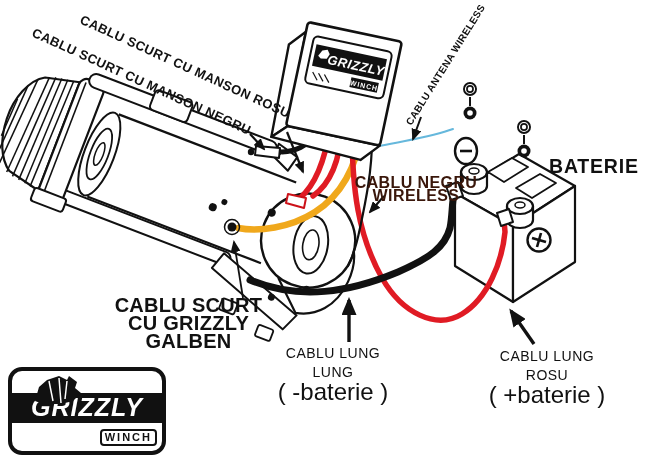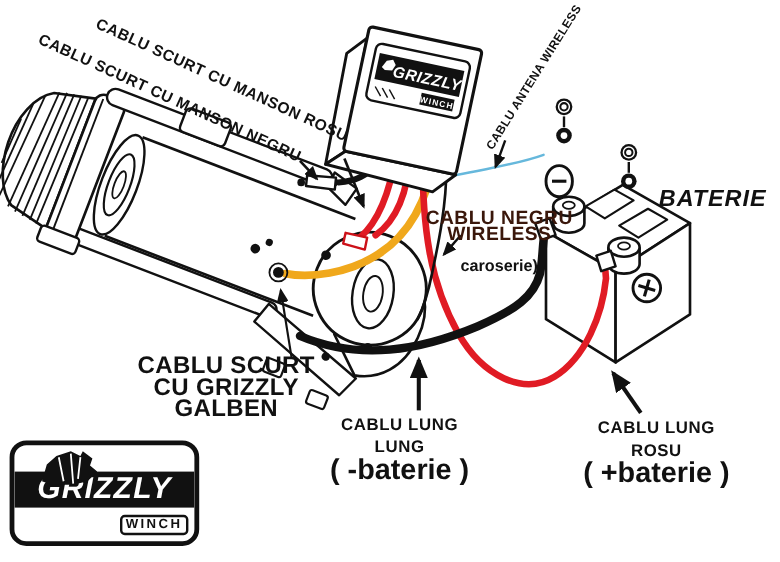--- a/index.html
+++ b/index.html
@@ -8,25 +8,25 @@
   svg.diagram{position:absolute;left:0;top:0;}
   .lbl{position:absolute;font-weight:700;color:#111;white-space:nowrap;}
   .lbl-rosu{left:84px;top:12px;font-size:13px;letter-spacing:.4px;transform:rotate(24.5deg);transform-origin:0 0;}
   .lbl-negru{left:36px;top:25px;font-size:13px;letter-spacing:.4px;transform:rotate(24.5deg);transform-origin:0 0;}
   .lbl-antena{left:413px;top:116px;font-size:10px;letter-spacing:.3px;transform:rotate(-58deg);transform-origin:0 100%;}
   .blk{position:absolute;font-weight:700;text-align:center;color:#111;}
   .blk-subtire{left:352px;top:176px;width:128px;}
   .sub-t{font-size:16px;line-height:13px;letter-spacing:.4px;color:#3a170b;font-weight:800;}
   .sub-n{font-size:13.5px;line-height:23px;margin-top:8px;font-weight:700;}
   .blk-galben{left:86px;top:296px;width:205px;font-size:20px;line-height:18px;letter-spacing:.3px;font-weight:800;}
-  .blk-lung{width:130px;font-size:14px;line-height:19px;letter-spacing:.5px;font-weight:700;}
+  .blk-lung{width:130px;font-size:14px;line-height:19px;letter-spacing:.5px;font-weight:400;}
   .blk-lung .big{font-size:24px;letter-spacing:0;}
   .blk-lung-negru{left:268px;top:344px;}
   .blk-lung-rosu{left:482px;top:347px;}
-  .lbl-baterie{left:549px;top:155px;font-size:19.5px;letter-spacing:.8px;font-weight:800;font-style:italic;}
+  .lbl-baterie{left:549px;top:155px;font-size:19.5px;letter-spacing:.8px;font-weight:800;}
   
   .logo{position:absolute;left:8px;top:367px;width:150px;height:80px;border:4px solid #111;
         border-radius:14px;background:#fff;overflow:hidden;display:flex;flex-direction:column;}
   .logo-top{height:22px;position:relative;z-index:2;}
   .logo-bear{position:absolute;left:16px;top:2px;}
   .logo-band{height:30px;background:#111;color:#fff;font-weight:800;font-style:italic;
              font-size:25px;line-height:29px;text-align:center;letter-spacing:1px;z-index:1;}
   .logo-bottom{flex:1;display:flex;justify-content:flex-end;align-items:center;padding-right:5px;}
   .logo-winch{border:2px solid #111;border-radius:4px;padding:0 3px;font-weight:800;
               font-size:11px;letter-spacing:2px;line-height:13px;color:#111;}
@@ -199,21 +199,20 @@
   </svg>
 
   <div class="lbl lbl-rosu">CABLU SCURT CU MANSON ROSU</div>
   <div class="lbl lbl-negru">CABLU SCURT CU MANSON NEGRU</div>
   <div class="lbl lbl-antena">CABLU ANTENA WIRELESS</div>
 
   <div class="blk blk-subtire">
     <div class="sub-t">CABLU NEGRU</div>
     <div class="sub-t">WIRELESS</div>
     <div class="sub-n">
-      <div>caroserie)</div>
     </div>
   </div>
 
   <div class="blk blk-galben">
     <div>CABLU SCURT</div>
     <div>CU GRIZZLY GALBEN</div>
   </div>
 
   <div class="blk blk-lung blk-lung-negru">
     <div>CABLU LUNG</div>

